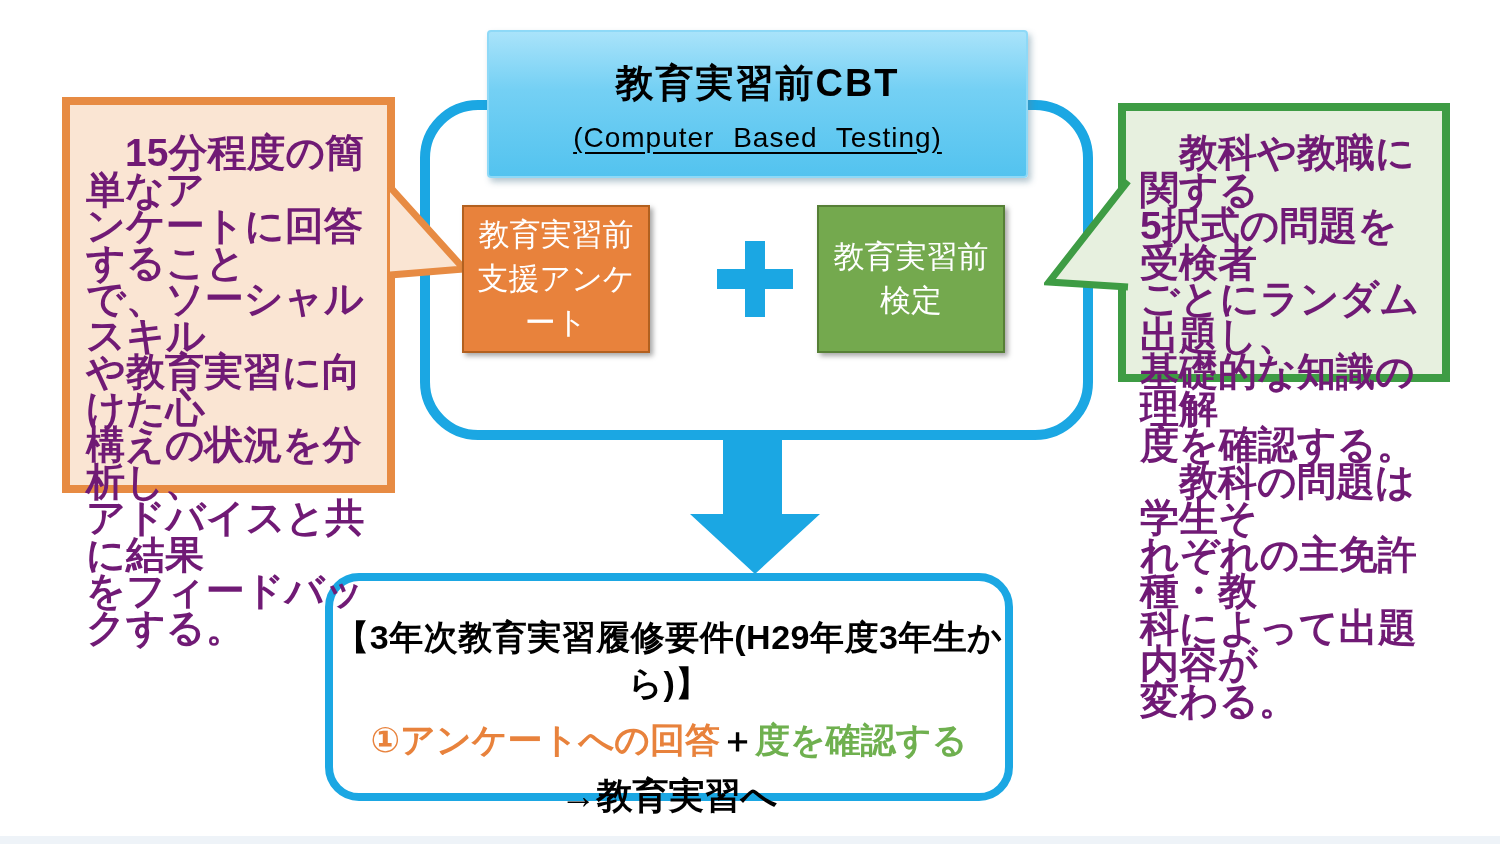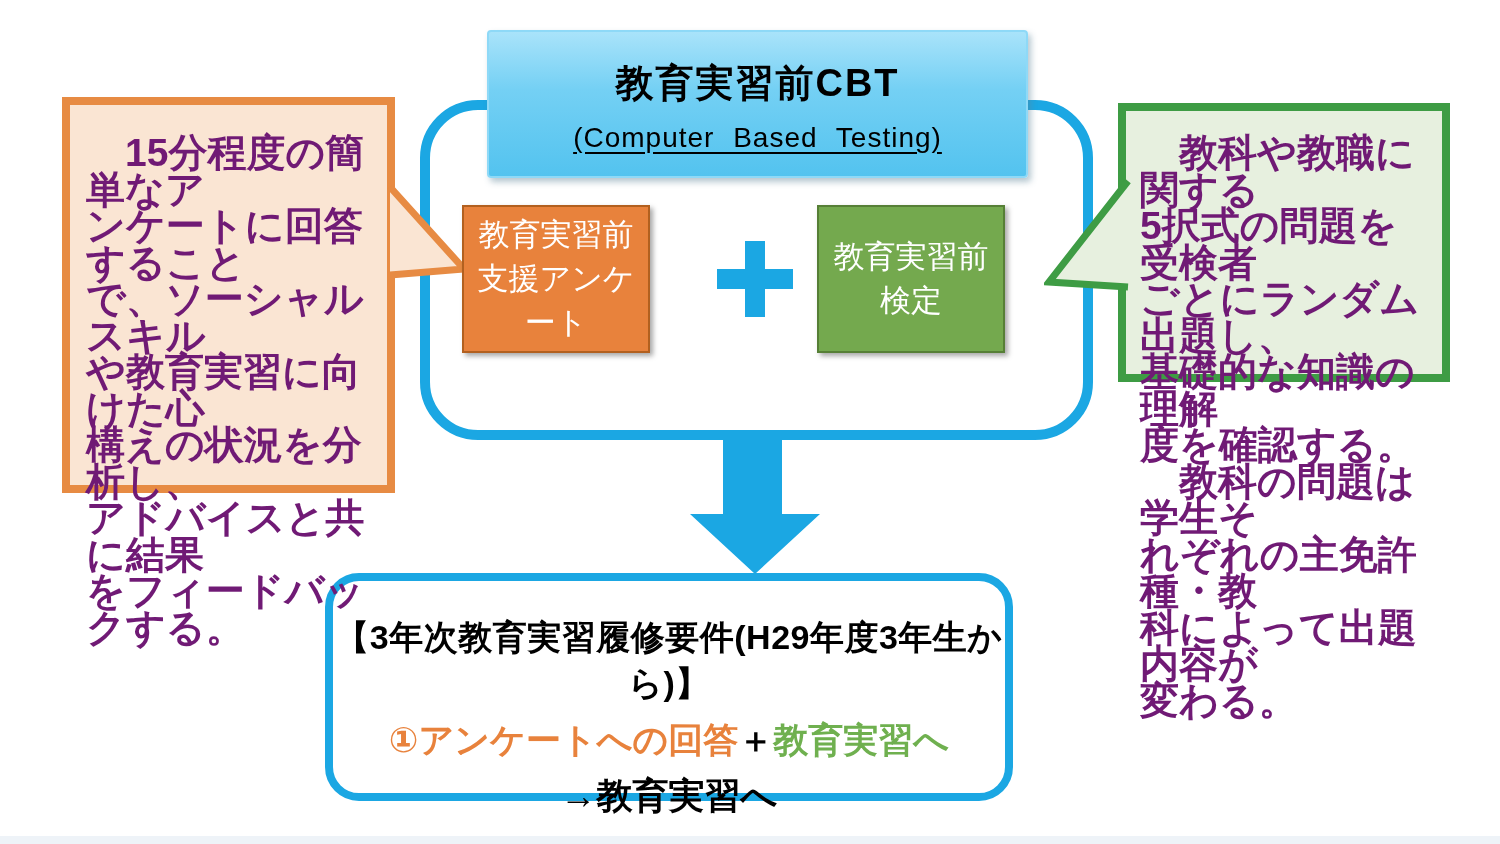--- a/index.html
+++ b/index.html
@@ -138,20 +138,20 @@
 支援アンケート</div>
 
   <div class="plus-icon"></div>
 
   <div class="test-box">教育実習前
 検定</div>
 
   <div class="requirement-box">
     <div class="req-line1">【3年次教育実習履修要件(H29年度3年生から)】</div>
     <div class="req-line2">
-      <span class="item1">①アンケートへの回答</span><span class="plus-text">＋</span><span class="item2">教育実習へ</span>
+      <span class="item1">①アンケートへの回答</span><span class="plus-text">＋</span><span class="item2">度を確認する</span>
     </div>
     <div class="req-line3">→教育実習へ</div>
   </div>
 
   <div class="bottom-strip"></div>
 
 </div>
 
 </body></html>

